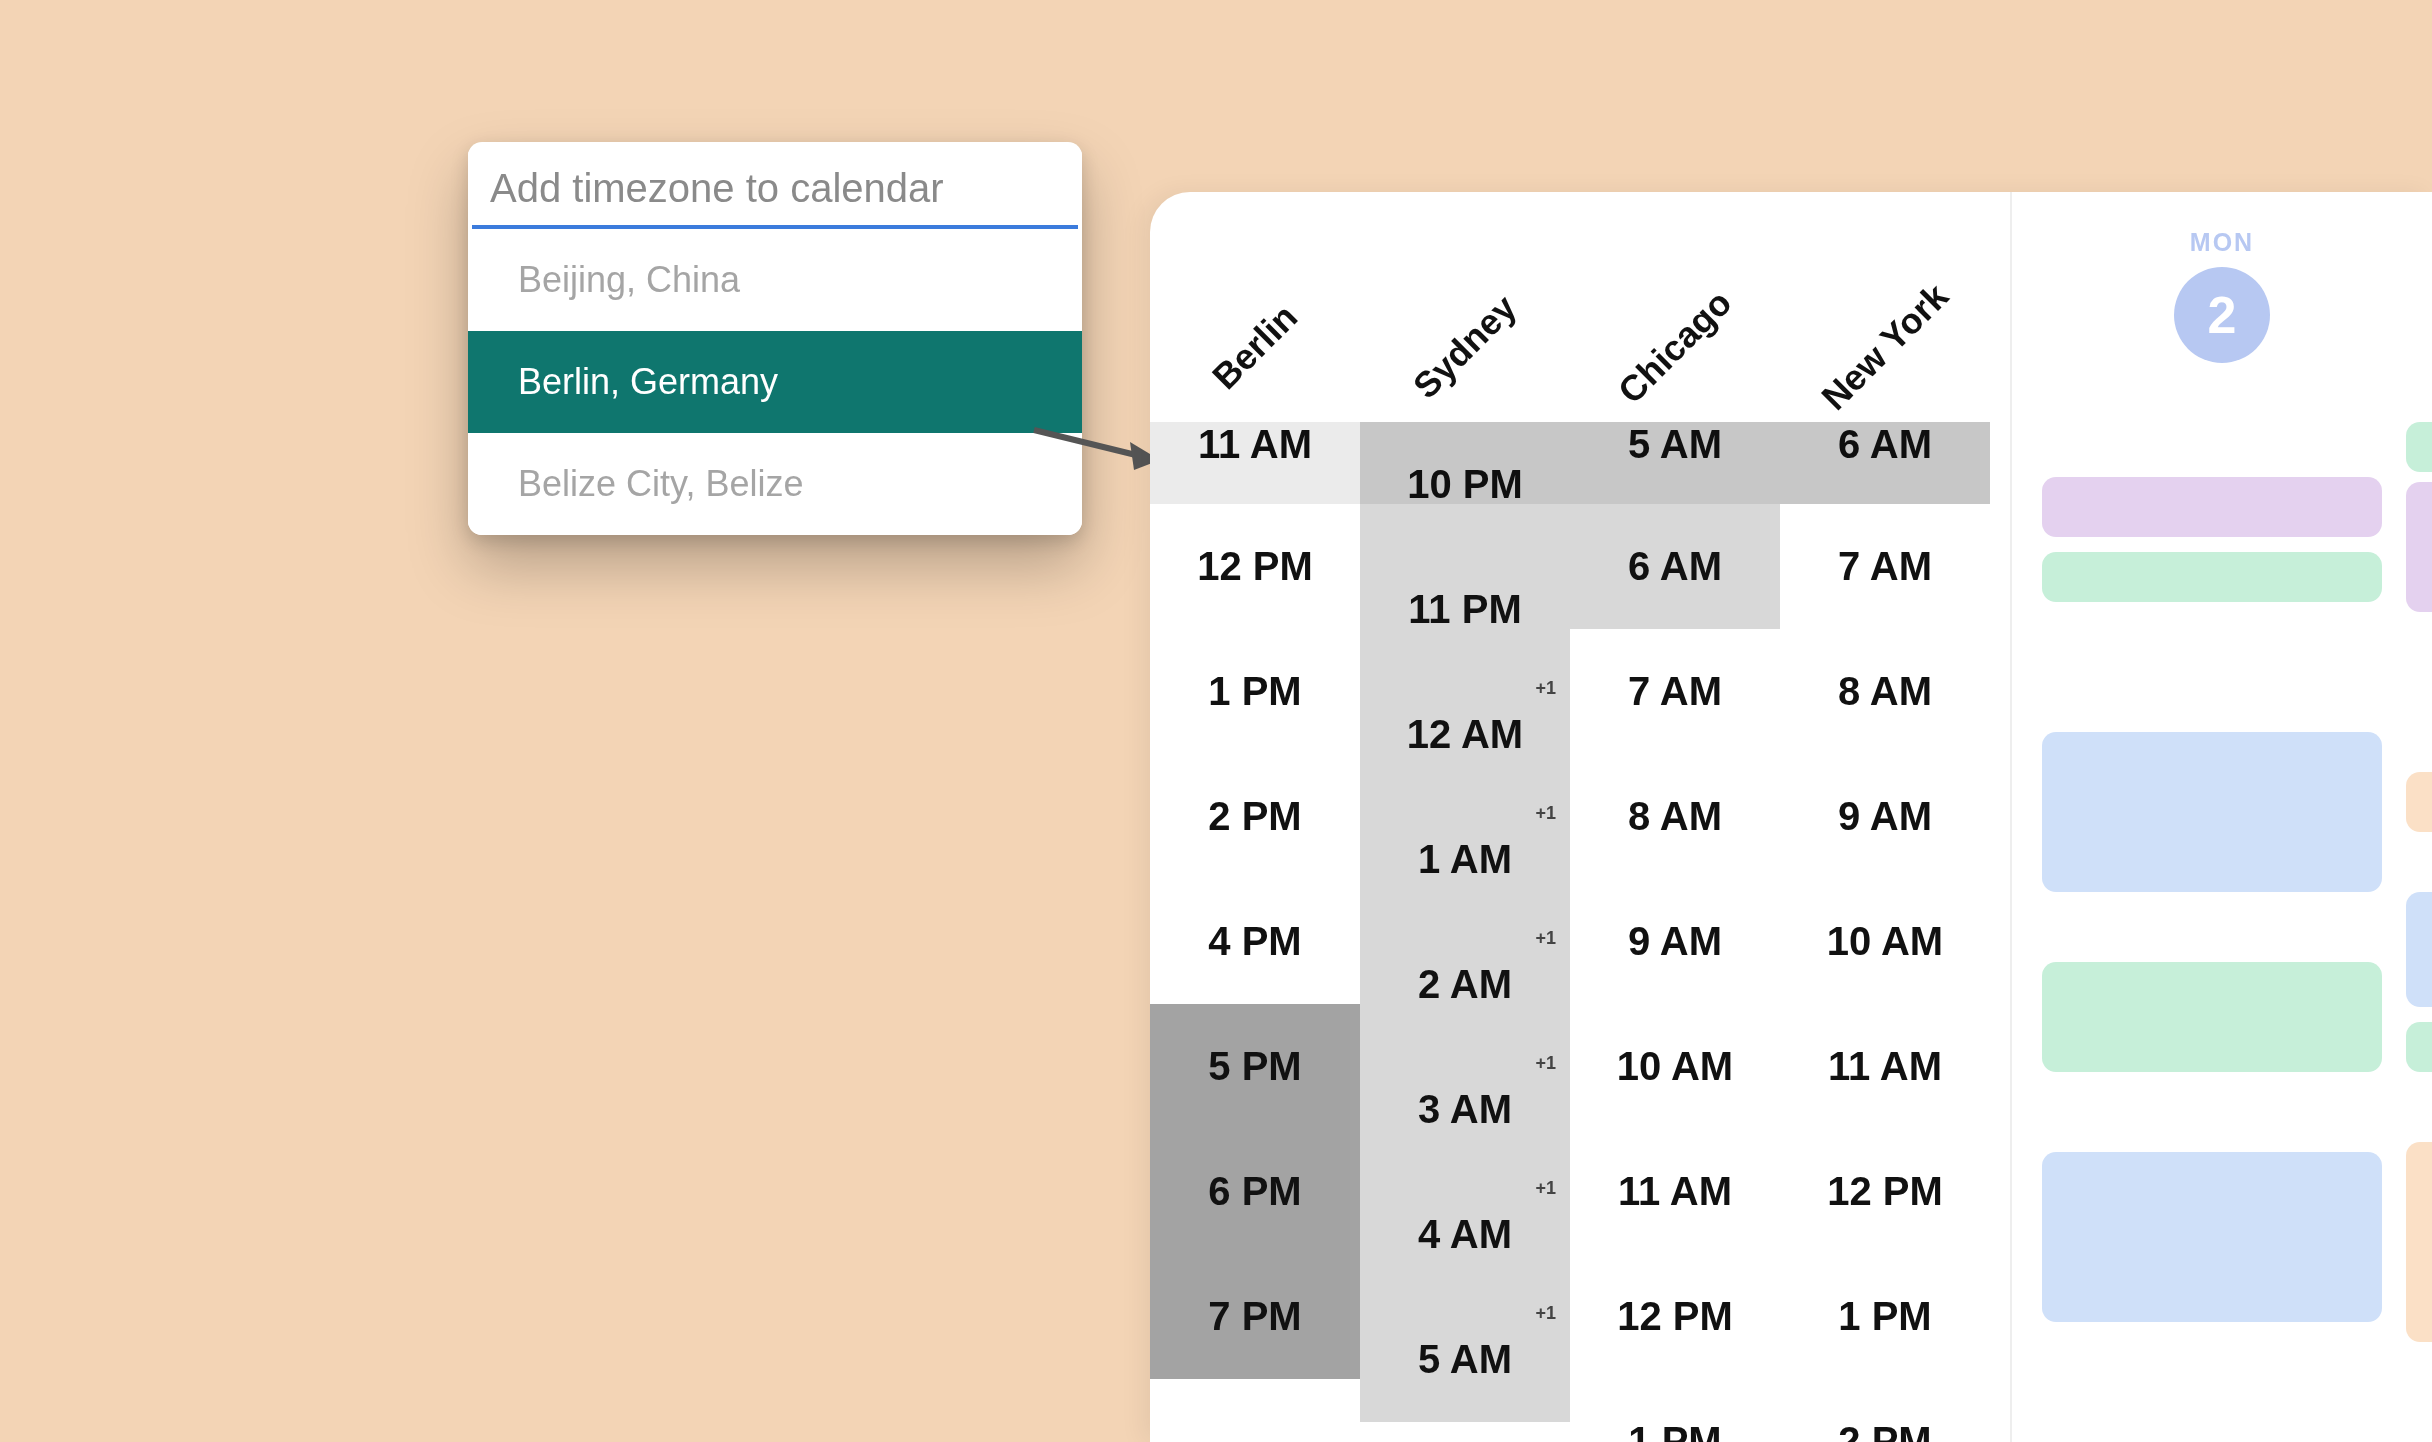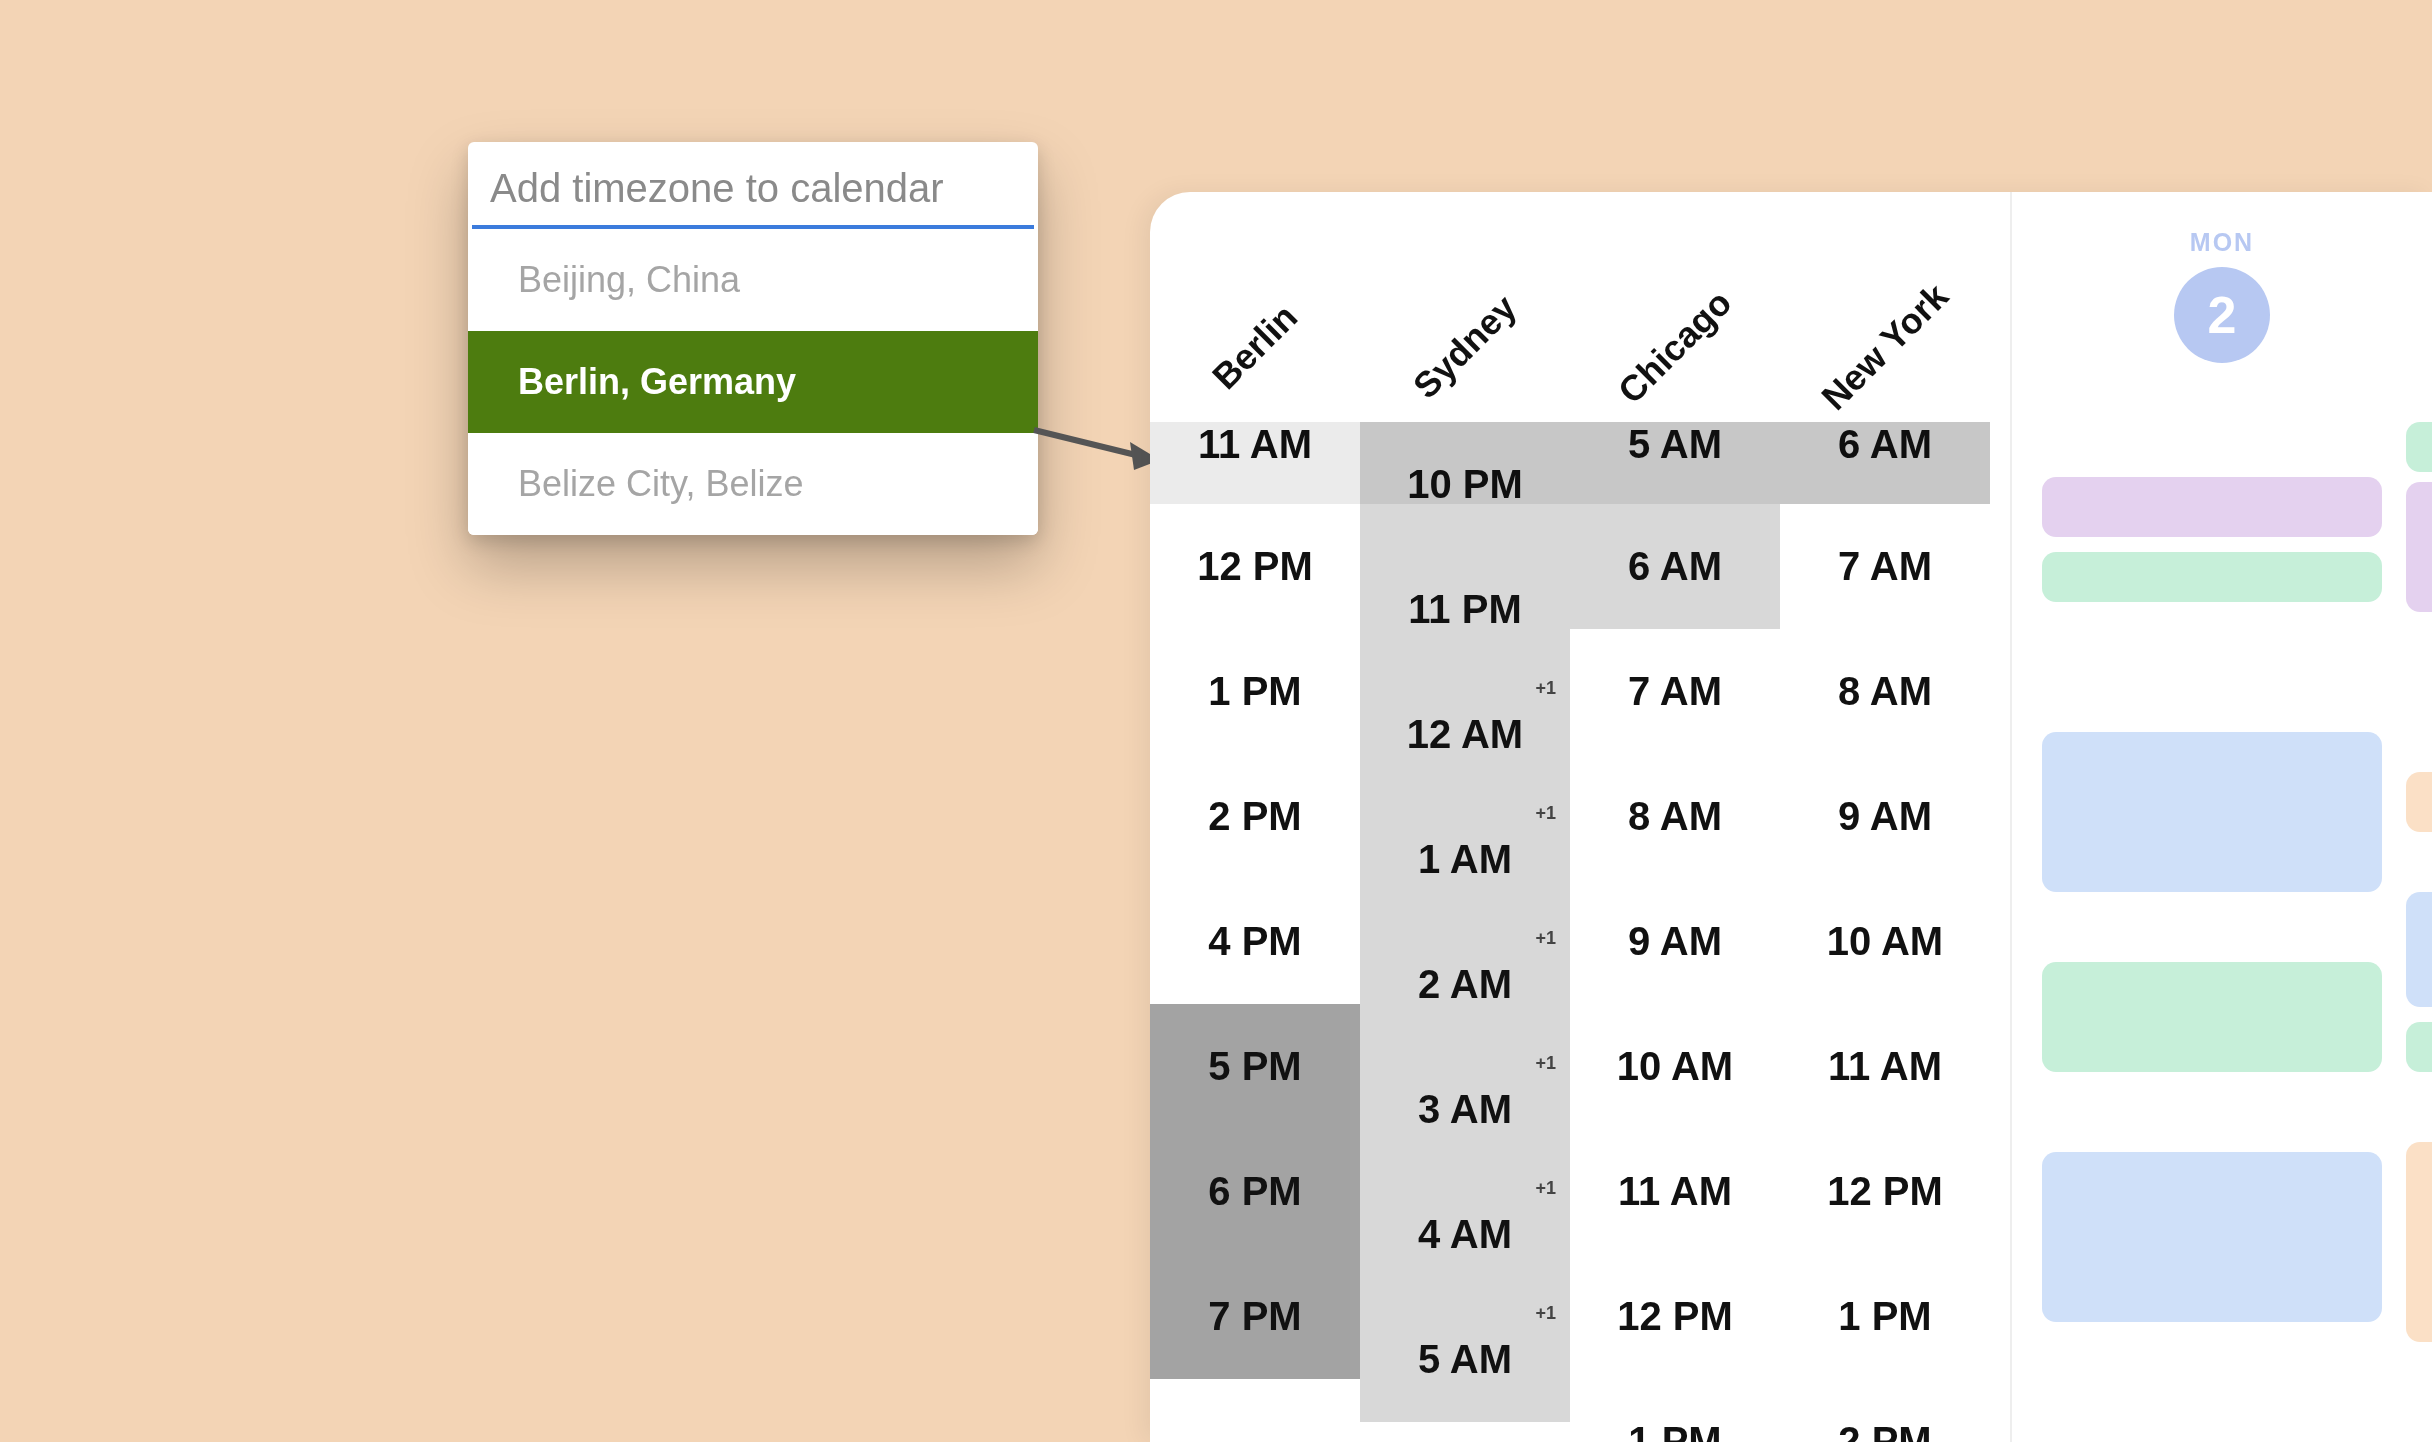--- a/index.html
+++ b/index.html
@@ -9,23 +9,23 @@
     font-family: -apple-system, BlinkMacSystemFont, "Segoe UI", Helvetica, Arial, sans-serif;
     position: relative;
     overflow: hidden;
   }
 
   
   .dropdown {
     position: absolute;
     left: 468px;
     top: 142px;
-    width: 570px;
+    width: 614px;
     background: #ffffff;
-    border-radius: 6px;
+    border-radius: 14px;
     box-shadow: 0 30px 60px rgba(0,0,0,0.25), 0 6px 18px rgba(0,0,0,0.15);
     overflow: hidden;
   }
   .dropdown-input-wrap {
     padding: 10px 0 0 0;
   }
   .dropdown-input {
     width: 100%;
     border: none;
     font-size: 40px;
@@ -41,23 +41,23 @@
     margin: 0 4px;
   }
   .dd-option {
     font-size: 36px;
     padding: 30px 50px;
     color: #a5a5a5;
     background: #fff;
     cursor: pointer;
   }
   .dd-option.selected {
-    background: #4d7c0f;
+    background: #0f766e;
     color: #ffffff;
-    font-weight: 700;
+    font-weight: 400;
   }
 
   
   .arrow {
     position: absolute;
     left: 1030px;
     top: 420px;
     width: 130px;
     height: 60px;
     pointer-events: none;

